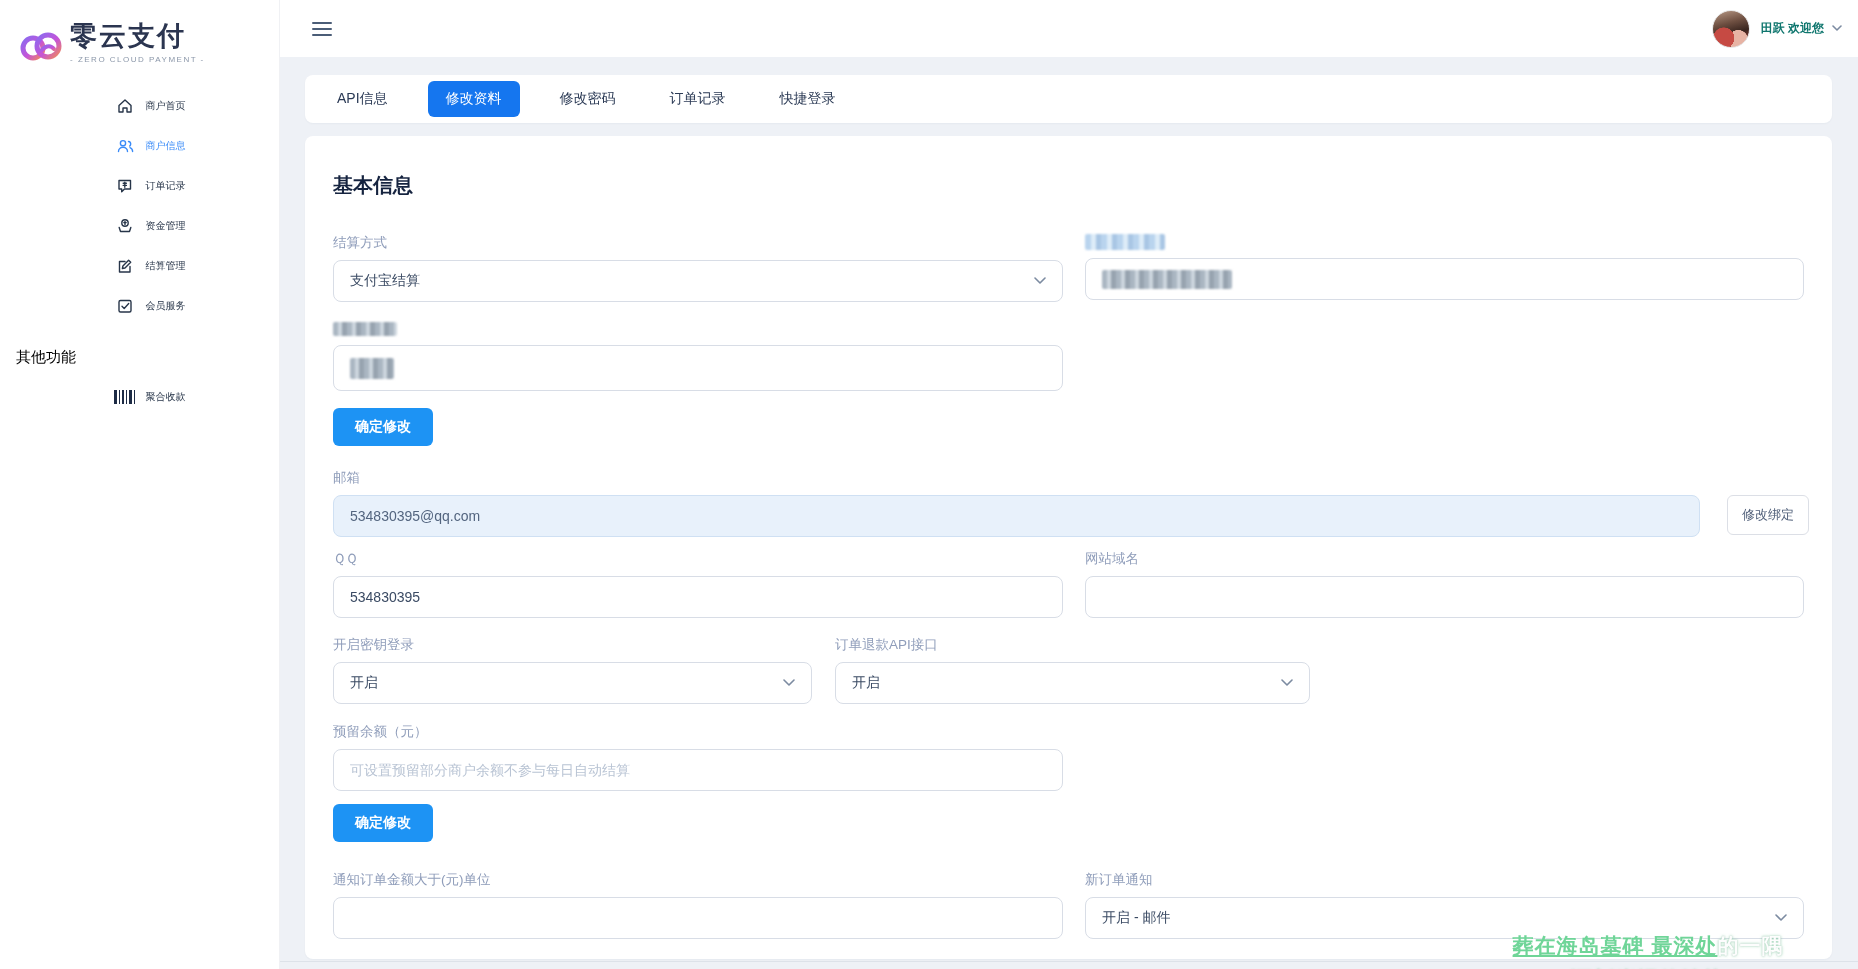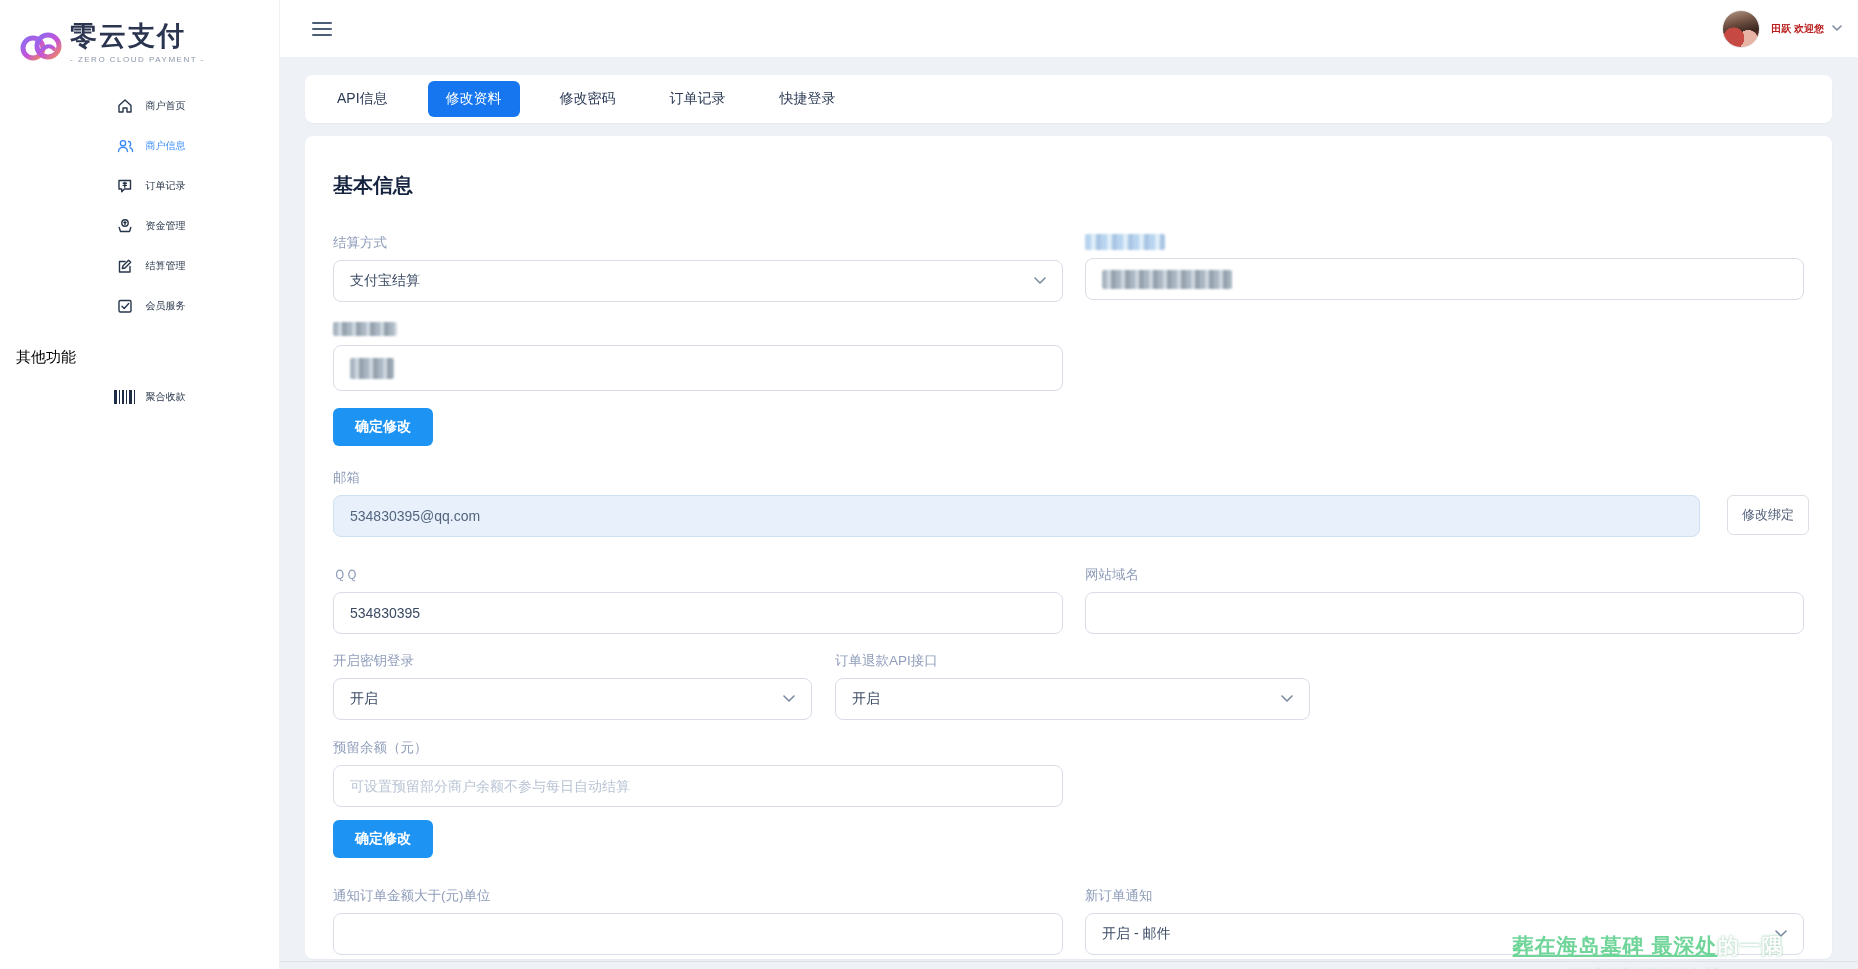--- a/index.html
+++ b/index.html
@@ -27,21 +27,21 @@
   .main { flex:1; display:flex; flex-direction:column; min-width:0; }
   .topbar { height:57px; background:#fff; display:flex; align-items:center; justify-content:space-between; padding:0 16px 0 32px; }
   .hamburger { width:20px; cursor:pointer; }
   .hamburger i { display:block; height:2px; background:#4b5d77; margin:4px 0; border-radius:1px; }
   .userbox { display:flex; align-items:center; cursor:pointer; }
   .avatar { width:38px; height:38px; border-radius:50%; background:
       radial-gradient(circle at 30% 75%, #c64a43 0 28%, transparent 29%),
       radial-gradient(circle at 70% 80%, #e7b3a4 0 25%, transparent 26%),
       linear-gradient(165deg,#b99a87 0%, #6e4f41 35%, #39251f 60%, #8c3530 85%, #d98f83 100%);
       border:1px solid #e8e8e8; }
-  .username { font-size:10px; font-weight:bold; color:#b91c1c; margin:0 8px 0 11px; }
+  .username { font-size:12px; font-weight:bold; color:#0f766e; margin:0 8px 0 11px; }
   .chev { width:10px; height:7px; }
   .chev polyline, .sel-chev polyline { fill:none; stroke:#7c8ba1; stroke-width:1.6; stroke-linecap:round; stroke-linejoin:round; }
 
   .content { position:relative; flex:1; padding:18px 26px 0 25px; }
   .card { background:#fff; border-radius:8px; box-shadow:0 1px 2px rgba(20,40,80,.04); }
   .tabs-card { height:48px; display:flex; align-items:center; padding-left:18px; gap:26px; }
   .tab { font-size:14px; color:#2b3a55; padding:9px 14px; cursor:pointer; white-space:nowrap; }
   .tab.active { background:#1576ef; color:#fff; border-radius:6px; padding:9px 18px; }
 
   .form-card { margin-top:13px; height:823px; padding:36px 20px 0 28px; overflow:hidden; position:relative; }
@@ -246,21 +246,21 @@
         
         <div style="margin-top:23px">
           <div class="flabel">邮箱</div>
           <div class="email-row">
             <input class="control email-input grow" readonly="" value="534830395@qq.com" style="">
             <button class="btn-plain">修改绑定</button>
           </div>
         </div>
 
         
-        <div class="grid2" style="margin-top:29px">
+        <div class="grid2" style="margin-top:13px">
           <div>
             <div class="flabel">ＱＱ</div>
             <input class="control" value="534830395" style="">
           </div>
           <div>
             <div class="flabel">网站域名</div>
             <input class="control" value="" style="">
           </div>
         </div>
 

